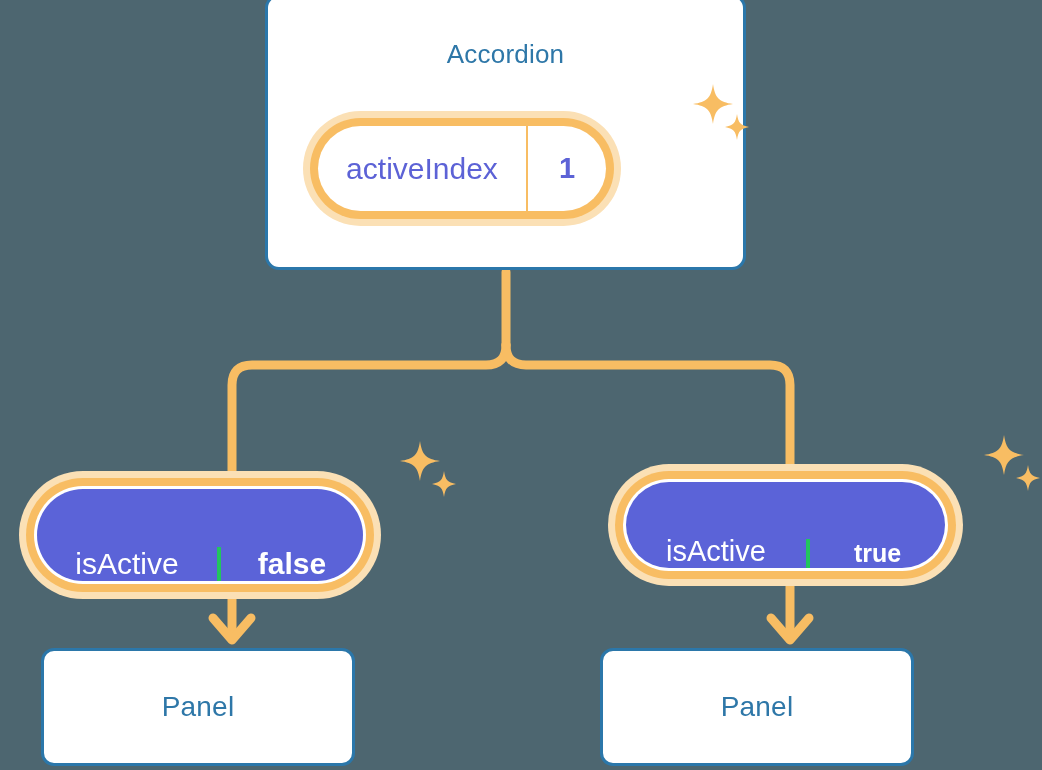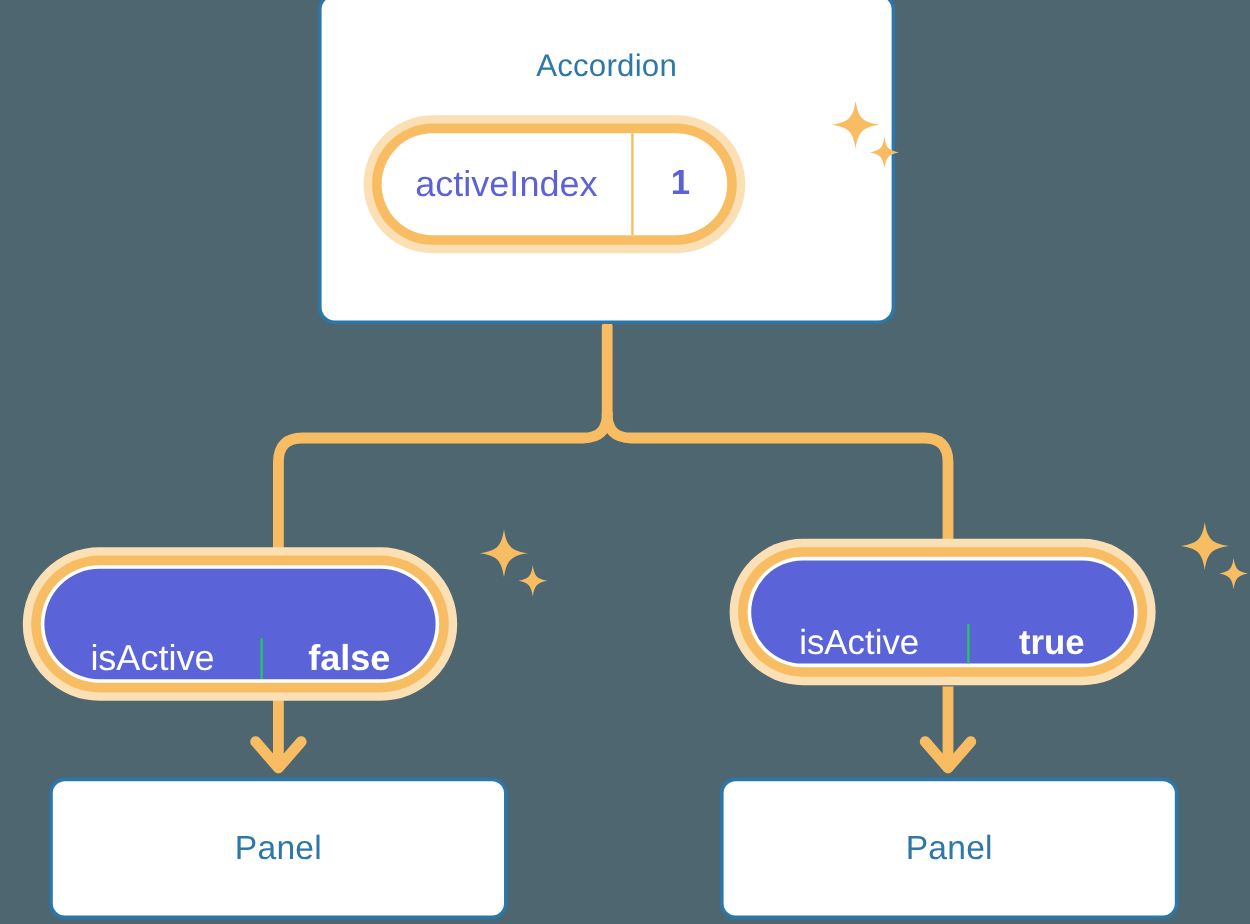--- a/index.html
+++ b/index.html
@@ -58,21 +58,21 @@
     border-radius: 14px;
   }
 
   #accordion-card .card-title {
     font-size: 26px;
     margin-top: 42px;
   }
 
   
   .panel-card {
-    width: 382px;
+    width: 314px;
     height: 118px;
     top: 648px;
     display: flex;
     align-items: center;
     justify-content: center;
   }
 
   #panel-left  { left: 41px; }
   #panel-right { left: 600px; }
 
@@ -81,20 +81,21 @@
     margin: 0;
   }
 
   
   .pill {
     position: absolute;
     display: flex;
     align-items: stretch;
     border-radius: 999px;
     z-index: 4;
+    margin-top: 15px;
   }
 
   
   .pill-inner {
     display: flex;
     align-items: stretch;
     border-radius: 999px;
     overflow: hidden;
     box-shadow:
       0 0 0 8px #f8bd63,
@@ -138,21 +139,21 @@
   .pill-prop .pill-inner {
     background: #5b63d8;
     box-shadow:
       0 0 0 3px #ffffff,
       0 0 0 11px #f8bd63,
       0 0 0 18px #fbe0b5;
     align-items: flex-end;
   }
   .pill-prop .pill-cell { color: #ffffff; }
   .pill-prop .pill-value {
-    border-left: 2px solid #22c55e;
+    border-left: 4px solid #22c55e;
   }
 
   #pill-is-active-left {
     left: 37px;
     top: 474px;
   }
   #pill-is-active-left .pill-inner { height: 92px; }
   #pill-is-active-left .pill-key {
     width: 180px;
     font-size: 30px;
@@ -166,21 +167,21 @@
     left: 626px;
     top: 467px;
   }
   #pill-is-active-right .pill-inner { height: 86px; }
   #pill-is-active-right .pill-key {
     width: 180px;
     font-size: 29px;
   }
   #pill-is-active-right .pill-value {
     width: 139px;
-    font-size: 29px;
+    font-size: 25px;
   }
 
   
   .sparkle-group {
     position: absolute;
     z-index: 5;
     pointer-events: none;
   }
 
   #sparkle-accordion    { left: 691px; top: 84px;  }

